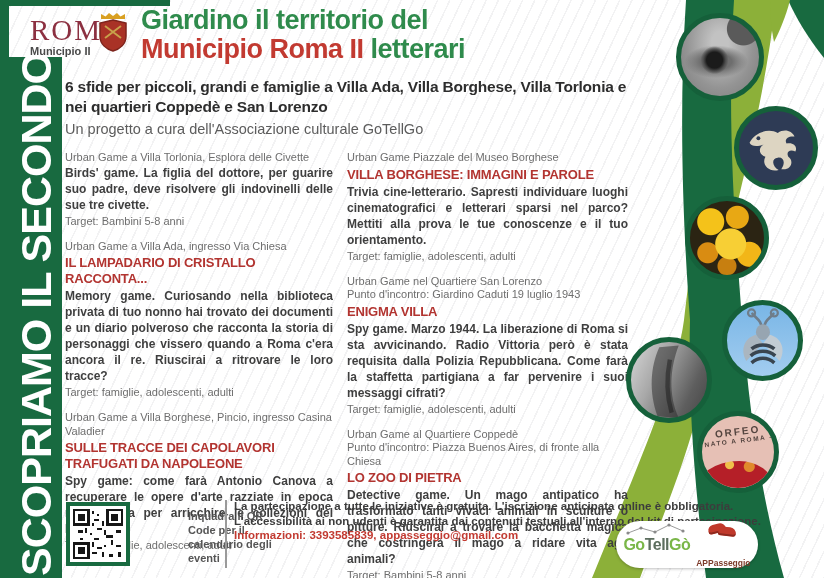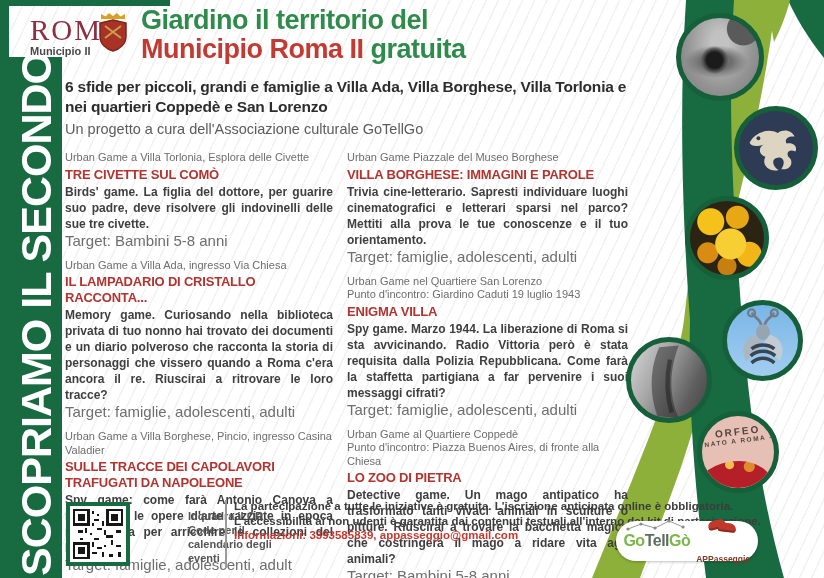--- a/index.html
+++ b/index.html
@@ -37,21 +37,21 @@
   .project{position:absolute;left:65px;top:121px;z-index:2;font-size:14.5px;color:#5c5c5c;}
   
   .col{position:absolute;top:151px;z-index:2;}
   .col-left{left:65px;width:268px;}
   .col-right{left:347px;width:281px;}
   .game{margin-bottom:11px;}
   .kicker{font-size:11px;color:#6e6e6e;line-height:13.5px;}
   .kicker:empty{display:none;}
   .game-title{font-size:13px;font-weight:800;color:#b23430;line-height:16px;margin:2px 0 1px 0;letter-spacing:-0.2px;}
   .game-body{font-size:12px;font-weight:700;color:#3f3f3f;line-height:16px;text-align:justify;}
-  .target{font-size:15px;color:#6e6e6e;line-height:15px;margin-top:1px;}
+  .target{font-size:11px;color:#6e6e6e;line-height:15px;margin-top:1px;}
   
   .swoosh{position:absolute;inset:0;z-index:1;pointer-events:none;}
   .circle{position:absolute;border:5px solid #15603a;border-radius:50%;overflow:hidden;z-index:2;box-sizing:border-box;}
   .c-eye{left:676px;top:13px;width:88px;height:88px;
     background:
       radial-gradient(circle at 80% 14%, #5a5a5a 0 16px, transparent 17px),
       radial-gradient(circle at 43% 54%, #1b1b1b 0 8px, rgba(70,70,70,.85) 11px, transparent 14px),
       radial-gradient(ellipse 58% 30% at 45% 56%, #6e6e6e 35%, transparent 70%),
       radial-gradient(ellipse at 50% 32%, #c2c2c2 15%, #949494 60%, #7a7a7a 100%);
     background-color:#9a9a9a;}
@@ -77,21 +77,21 @@
       radial-gradient(circle at 45% 10%, #f0c04a 0 4px, transparent 5px),
       #b51f28;
     border-radius:60% 45% 0 0 / 90% 70% 0 0;}
   
   .qr-box{position:absolute;left:66px;top:502px;width:64px;height:64px;border:4px solid #186a40;background:#fff;z-index:2;box-sizing:border-box;padding:3px;}
   .qr-caption{position:absolute;left:140px;top:509px;width:84px;z-index:2;font-size:11px;font-weight:600;color:#555;line-height:14px;margin-left:48px;}
   .footer-divider{position:absolute;left:225px;top:500px;width:2px;height:68px;background:#9a9a9a;z-index:2;}
   .footer-text{position:absolute;left:234px;top:499px;width:560px;z-index:3;font-size:11.5px;font-weight:700;color:#3c3c3c;line-height:14.5px;}
   .footer-text .info{color:#c23a31;}
   .footer-text .funding{margin-top:9px;}
-  .logo-pill{position:absolute;left:616px;top:521px;width:142px;height:40px;background:#ffffff;border-radius:25px;z-index:3;
+  .logo-pill{position:absolute;left:616px;top:521px;width:142px;height:47px;background:#ffffff;border-radius:25px;z-index:3;
     box-shadow:0 1px 3px rgba(0,0,0,.25);display:flex;align-items:center;justify-content:center;gap:6px;}
   .gtg{position:relative;font-size:16px;font-weight:800;letter-spacing:-0.5px;line-height:16px;}
   .gtg .g1,.gtg .g3{color:#7ab648;}
   .gtg .g2{color:#5d6e5f;}
   .gtg svg{position:absolute;left:2px;top:-14px;width:64px;height:14px;}
   .apps{display:flex;flex-direction:column;align-items:center;gap:19px;}
   .apps .shoes{position:relative;width:30px;height:16px;}
   .apps .shoe{position:absolute;width:18px;height:9px;background:#c0392b;border-radius:6px 7px 3px 3px;box-shadow:inset 0 -2px 0 #8e2a20;}
   .apps .s1{left:0;top:2px;transform:rotate(-14deg);}
   .apps .s2{left:10px;top:5px;transform:rotate(6deg);}
@@ -121,29 +121,28 @@
   </div>
   <div class="crest">
     <svg width="32" height="40" viewBox="0 0 32 40">
       <path d="M4,7 L4,2 L8.5,4.5 L12,1 L16,4 L20,1 L23.5,4.5 L28,2 L28,7 Z" fill="#d9a021"></path>
       <path d="M16,8 L29,11 L29,24 C29,32 23,37 16,39 C9,37 3,32 3,24 L3,11 Z" fill="#a93226" stroke="#7d241c" stroke-width="1.5"></path>
       <path d="M8,14 L24,26 M24,14 L8,26" stroke="#c8a14a" stroke-width="2"></path>
     </svg>
   </div>
   <div class="title">
     <div class="t-green">Giardino il territorio del</div>
-    <div><span class="t-red">Municipio Roma II</span><span class="t-green"> gratuita</span></div>
+    <div><span class="t-red">Municipio Roma II</span><span class="t-green"> letterari</span></div>
   </div>
   <div class="subtitle">6 sfide per piccoli, grandi e famiglie a Villa Ada, Villa Borghese, Villa Torlonia e nei quartieri Coppedè e San Lorenzo</div>
   <div class="project">Un progetto a cura dell'Associazione culturale GoTellGo</div>
 
   <div class="col col-left">
     <div class="game">
       <div class="kicker">Urban Game a Villa Torlonia, Esplora delle Civette</div>
-      <div class="game-title">TRE CIVETTE SUL COMÒ</div>
       <div class="game-body">Birds' game. La figlia del dottore, per guarire suo padre, deve risolvere gli indovinelli delle sue tre civette.</div>
       <div class="target">Target: Bambini 5-8 anni</div>
     </div>
     <div class="game">
       <div class="kicker">Urban Game a Villa Ada, ingresso Via Chiesa</div>
       <div class="game-title">IL LAMPADARIO DI CRISTALLO RACCONTA...</div>
       <div class="game-body">Memory game. Curiosando nella biblioteca privata di tuo nonno hai trovato dei documenti e un diario polveroso che racconta la storia di personaggi che vissero quando a Roma c'era ancora il re. Riuscirai a ritrovare le loro tracce?</div>
       <div class="target">Target: famiglie, adolescenti, adulti</div>
     </div>
     <div class="game">

